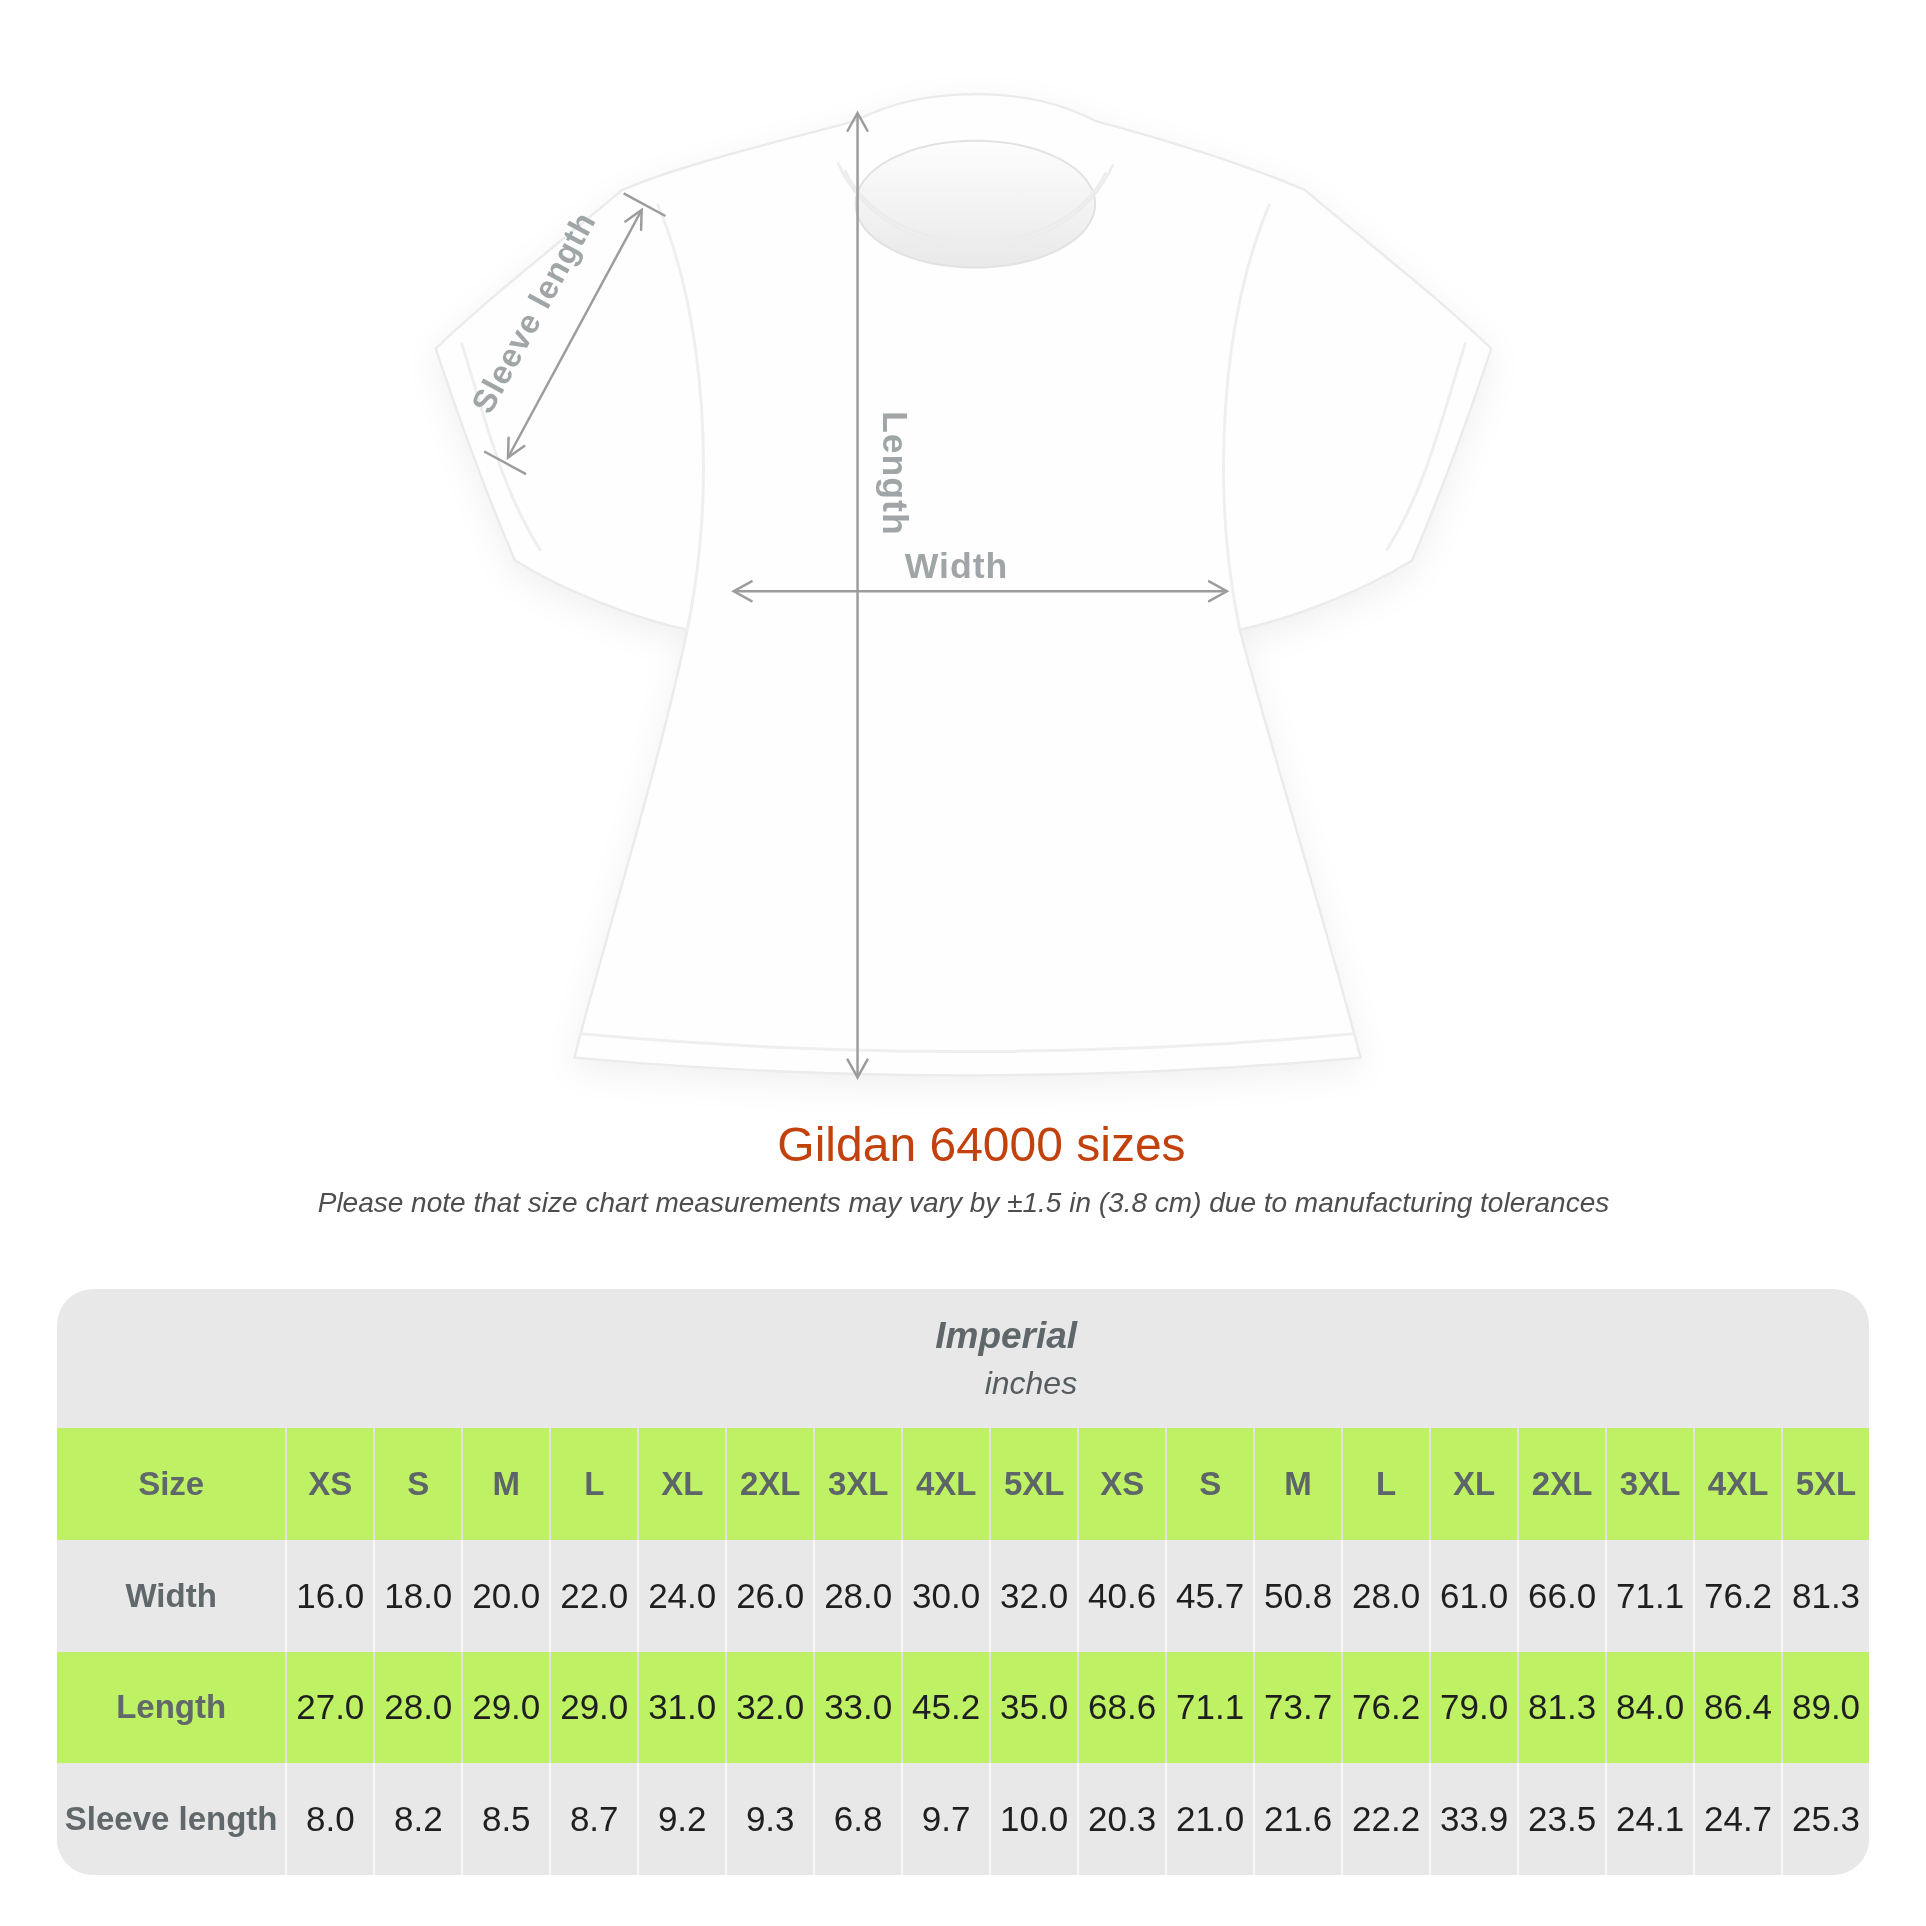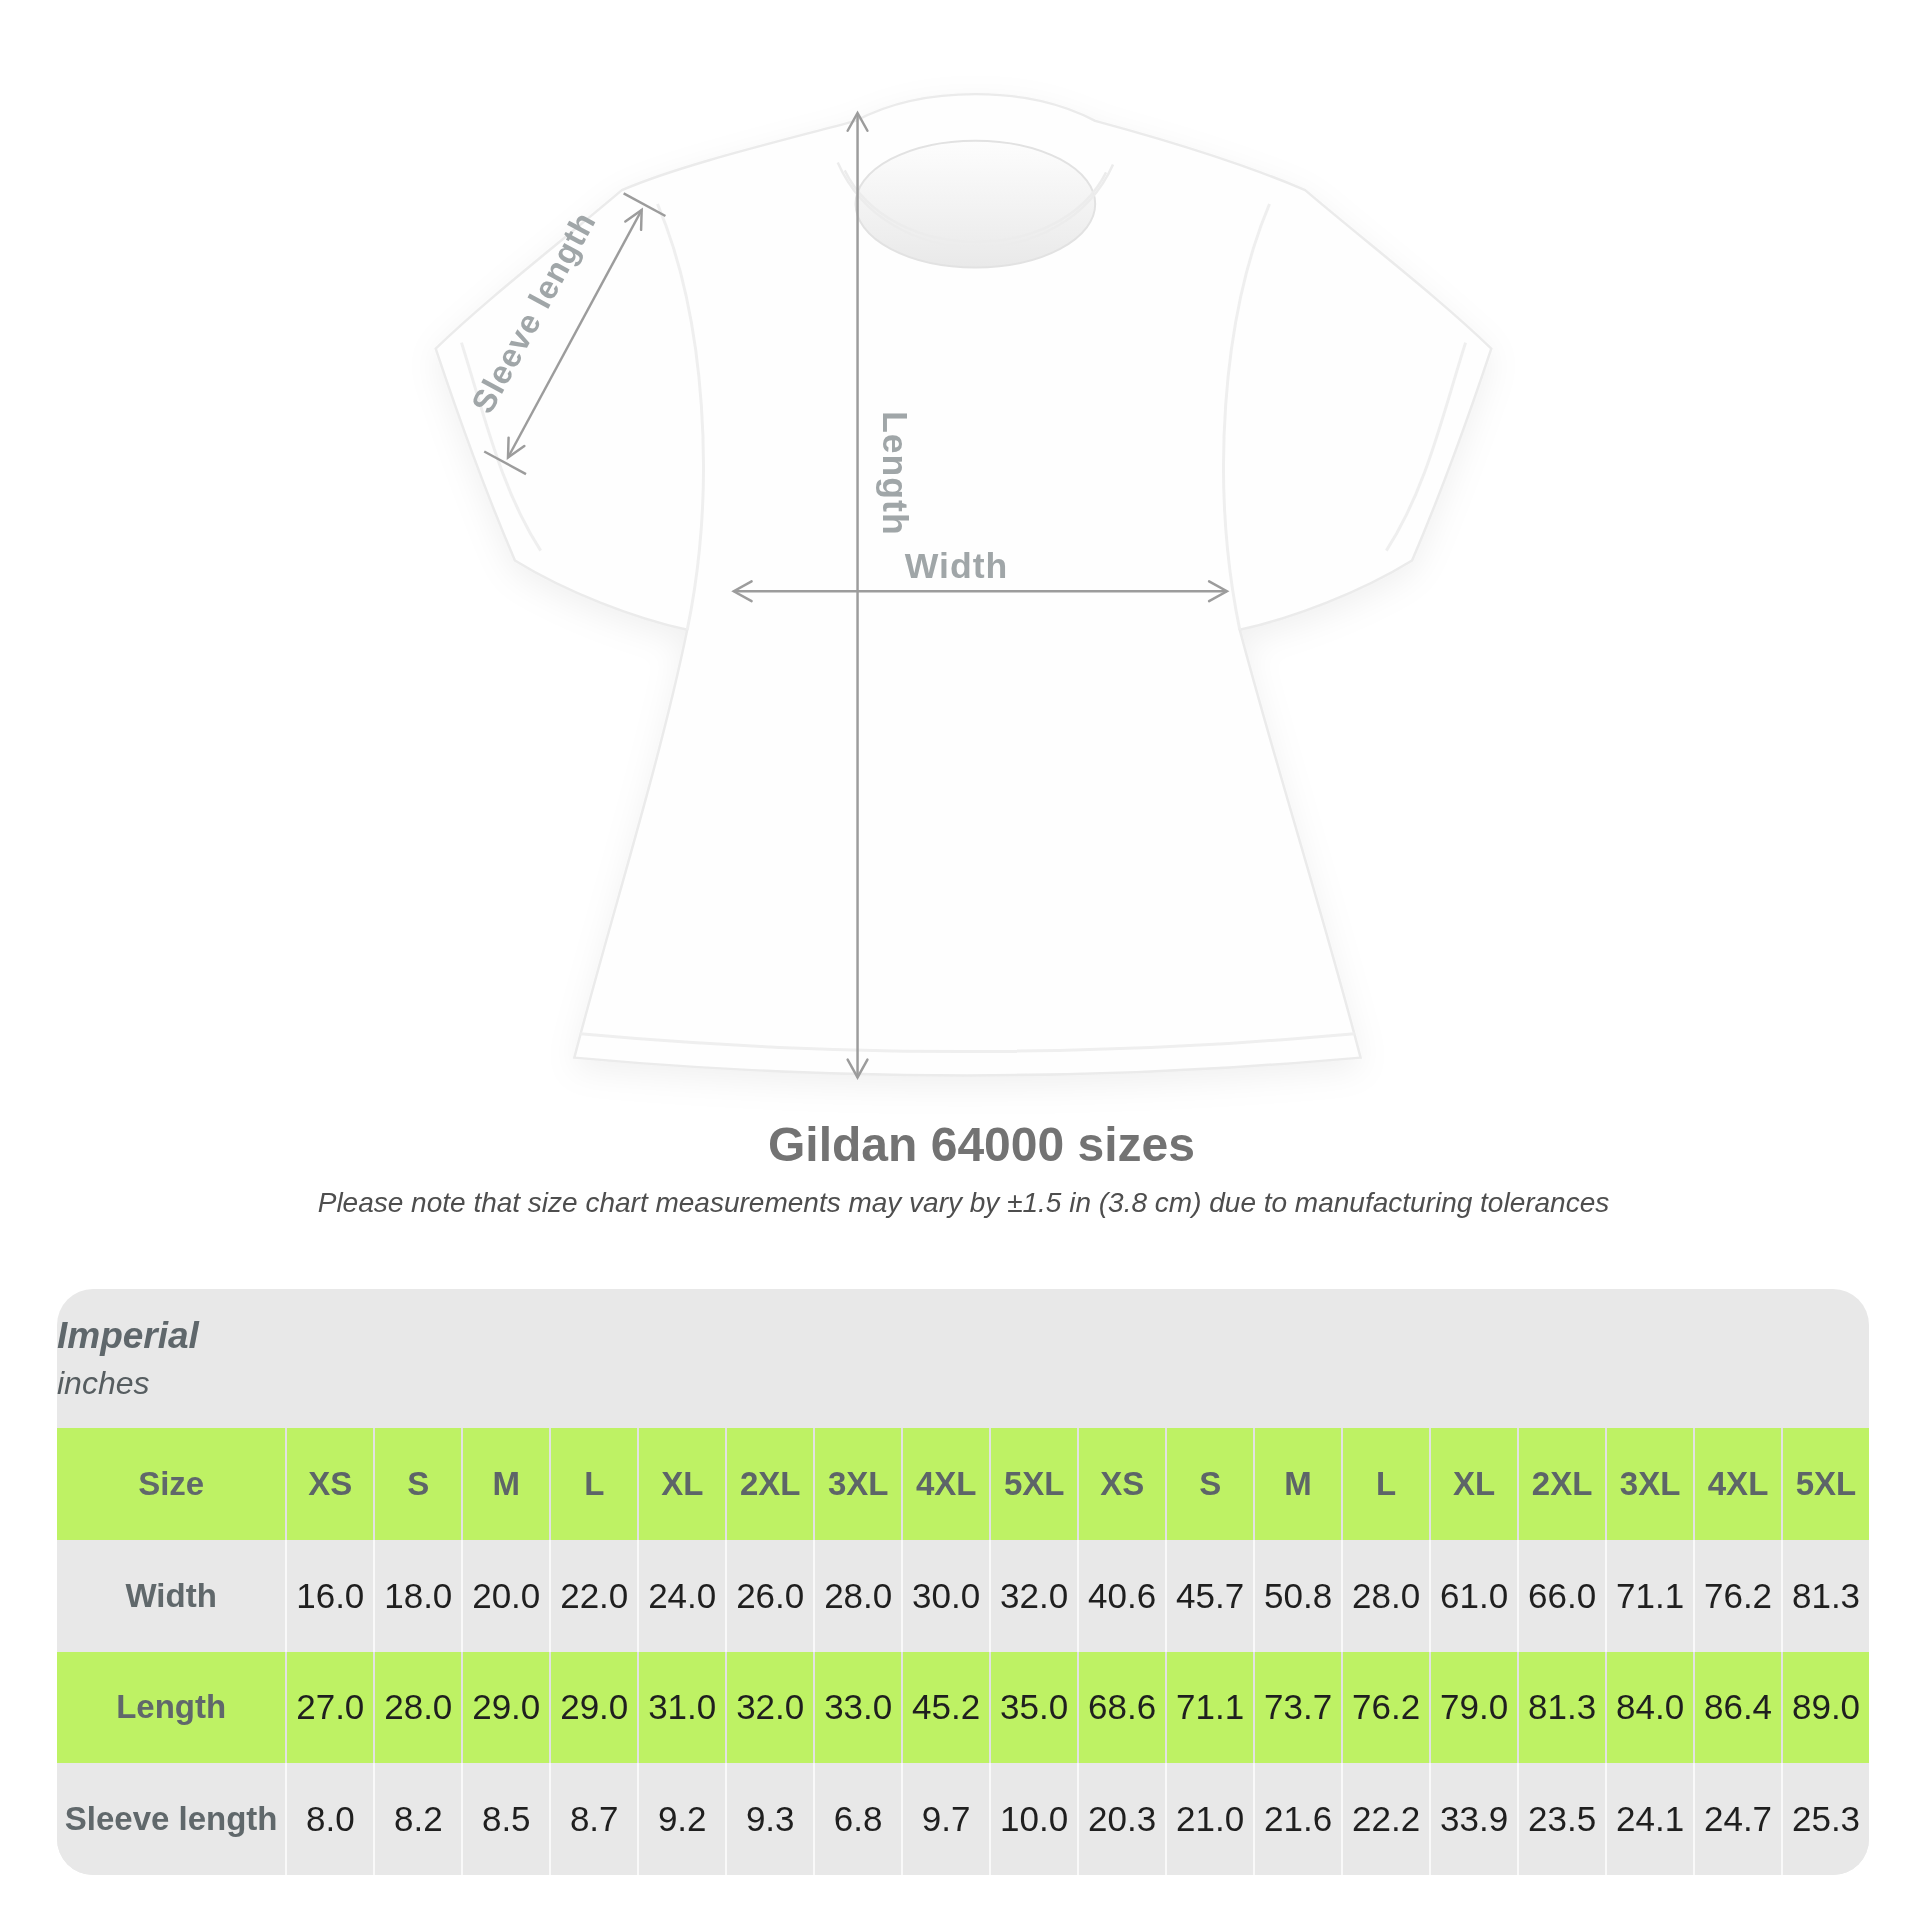--- a/index.html
+++ b/index.html
@@ -13,30 +13,30 @@
   .mhead{stroke:#9c9c9c;stroke-width:2.5;fill:none;stroke-linecap:round;}
   .mlabel{
     font-family:"Liberation Sans",sans-serif;font-weight:bold;font-size:36px;
     fill:#a0a6a8;letter-spacing:1px;
   }
   .mlabel.small{font-size:33px;}
   .seam{stroke:#efefef;stroke-width:3;fill:none;}
   .stitch{stroke:#ececec;stroke-width:2.5;fill:none;}
   
   .heading{position:absolute;top:1117px;left:0;width:100%;text-align:center;}
-  .heading h1{margin:0;font-size:48px;font-weight:bold;color:#737373;line-height:1.15;padding-left:36px;}
+  .heading h1{margin:0;font-size:48px;font-weight:normal;color:#c2410c;line-height:1.15;padding-left:36px;}
   .heading p{margin:15px 0 2px;font-size:28px;font-style:italic;color:#4e4e4e;}
   
   .size-table{
     position:absolute;left:57px;top:1289px;width:1812px;height:586px;
     background:#e8e8e8;border-radius:36px;overflow:hidden;
     display:flex;flex-direction:column;
   }
   .unit-row{height:139px;display:flex;}
-  .unit-cell{display:flex;flex-direction:column;align-items:flex-start;justify-content:center;gap:8px;}
+  .unit-cell{display:flex;flex-direction:column;align-items:flex-end;justify-content:center;gap:8px;}
   .unit-cell.imperial{width:56.3%;}
   .unit-cell.metric{width:43.7%;}
   .unit-name{font-size:37px;font-weight:bold;font-style:italic;color:#5f676b;}
   .unit-sub{font-size:32px;font-style:italic;color:#565d60;}
   .trow{display:flex;flex:1;}
   .row-sizes,.row-length{background:#bef264;--sep:#e2e2e2;}
   .row-width,.row-sleeve{background:#e8e8e8;--sep:#f9f9f9;}
   .cell{display:flex;align-items:center;justify-content:center;flex:1;min-width:0;}
   .cell + .cell{border-left:2px solid var(--sep);}
   .cell.lbl{flex:0 0 12.6%;font-weight:bold;font-size:33px;color:#60686b;}

